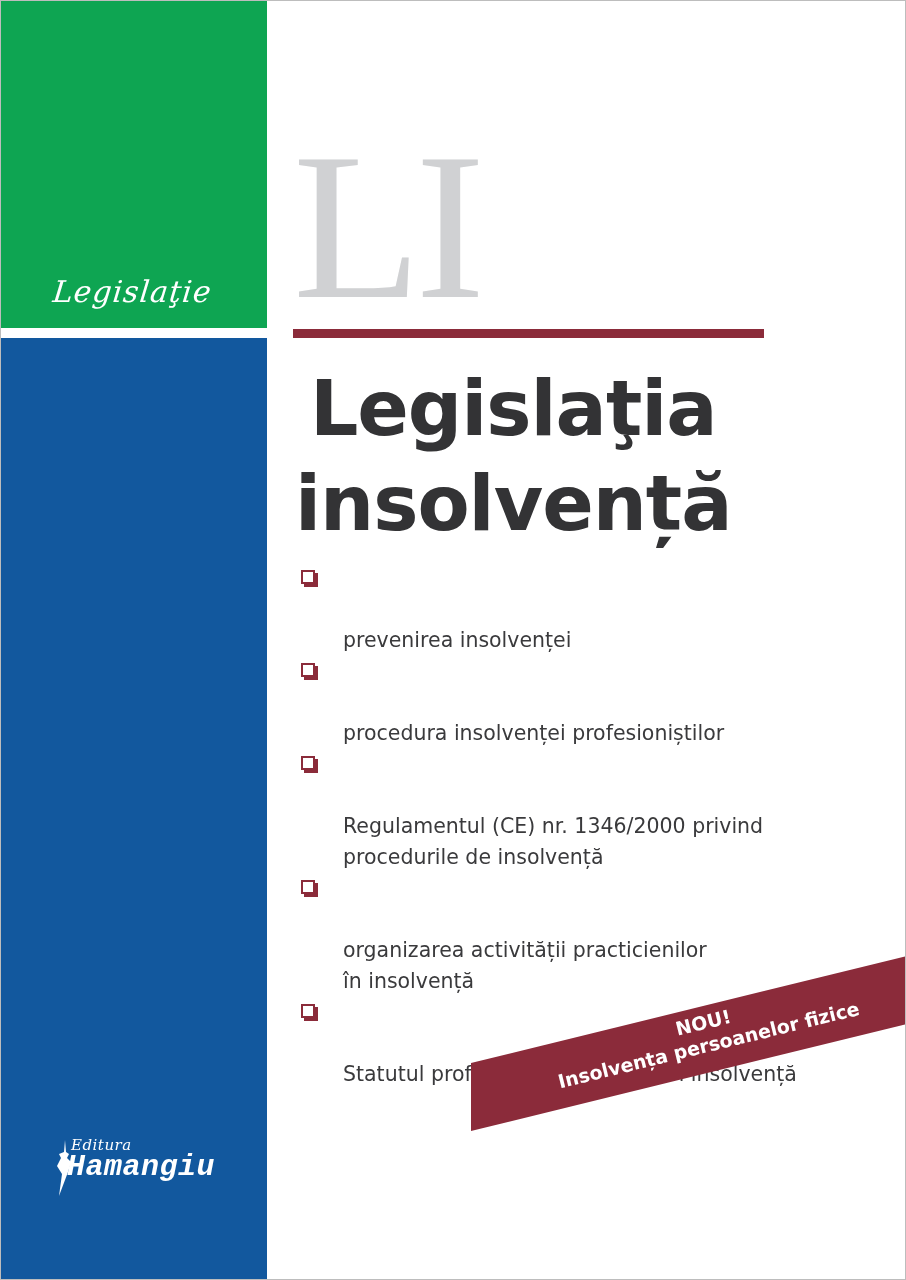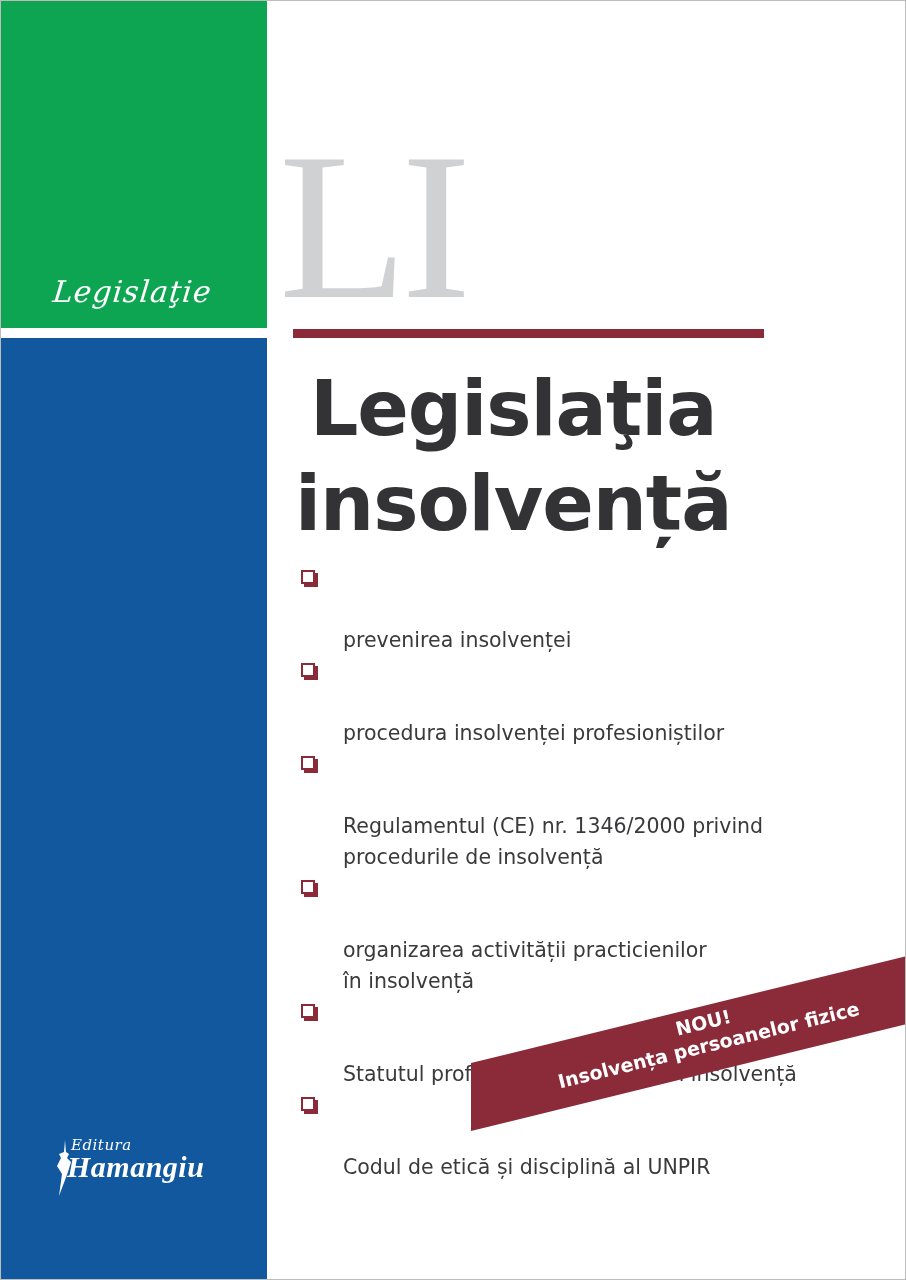--- a/index.html
+++ b/index.html
@@ -32,21 +32,21 @@
       position: absolute; left: 52px; top: 273px;
       color: #ffffff;
       font-family: "DejaVu Serif", serif;
       font-style: italic;
       font-size: 30px;
       letter-spacing: 1px;
       transform: skewX(-6deg);
     }
     
     .monogram {
-      position: absolute; left: 278px; top: 120px;
+      position: absolute; left: 292px; top: 120px;
       font-family: "Liberation Serif", "DejaVu Serif", serif;
       font-size: 210px;
       line-height: 210px;
       color: #d0d1d3;
       letter-spacing: -6px;
     }
     .rule {
       position: absolute; left: 292px; top: 328px;
       width: 471px; height: 9px;
       background: #8b2b3a;
@@ -122,21 +122,21 @@
     }
     .logo-editura {
       position: absolute; left: 18px; top: 0px;
       font-family: "DejaVu Serif", serif;
       font-style: italic;
       font-size: 15px;
       letter-spacing: 0.5px;
     }
     .logo-name {
       position: absolute; left: 14px; top: 14px;
-      font-family: Liberation Serif, serif;
+      font-family: Liberation Mono, monospace;
       font-style: italic;
       font-weight: bold;
       font-size: 30px;
       letter-spacing: 0.5px;
     }
     
     .updated {
       position: absolute; left: 426px; top: 1148px;
       width: 412px;
       text-align: right;
@@ -181,24 +181,20 @@
 procedurile de insolvență</span>
     </li>
     <li>
       <span class="bullet"><span class="box"></span></span>
       <span>organizarea activității practicienilor
 în insolvență</span>
     </li>
     <li>
       <span class="bullet"><span class="box"></span></span>
       <span>Statutul profesiei de practician în insolvență</span>
-    </li>
-    <li>
-      <span class="bullet"><span class="box"></span></span>
-      <span>Codul de etică și disciplină al UNPIR</span>
     </li>
     <li>
       
       
     </li>
 
   </ul>
 
   <div class="banner"></div>
   <div class="banner-text">

